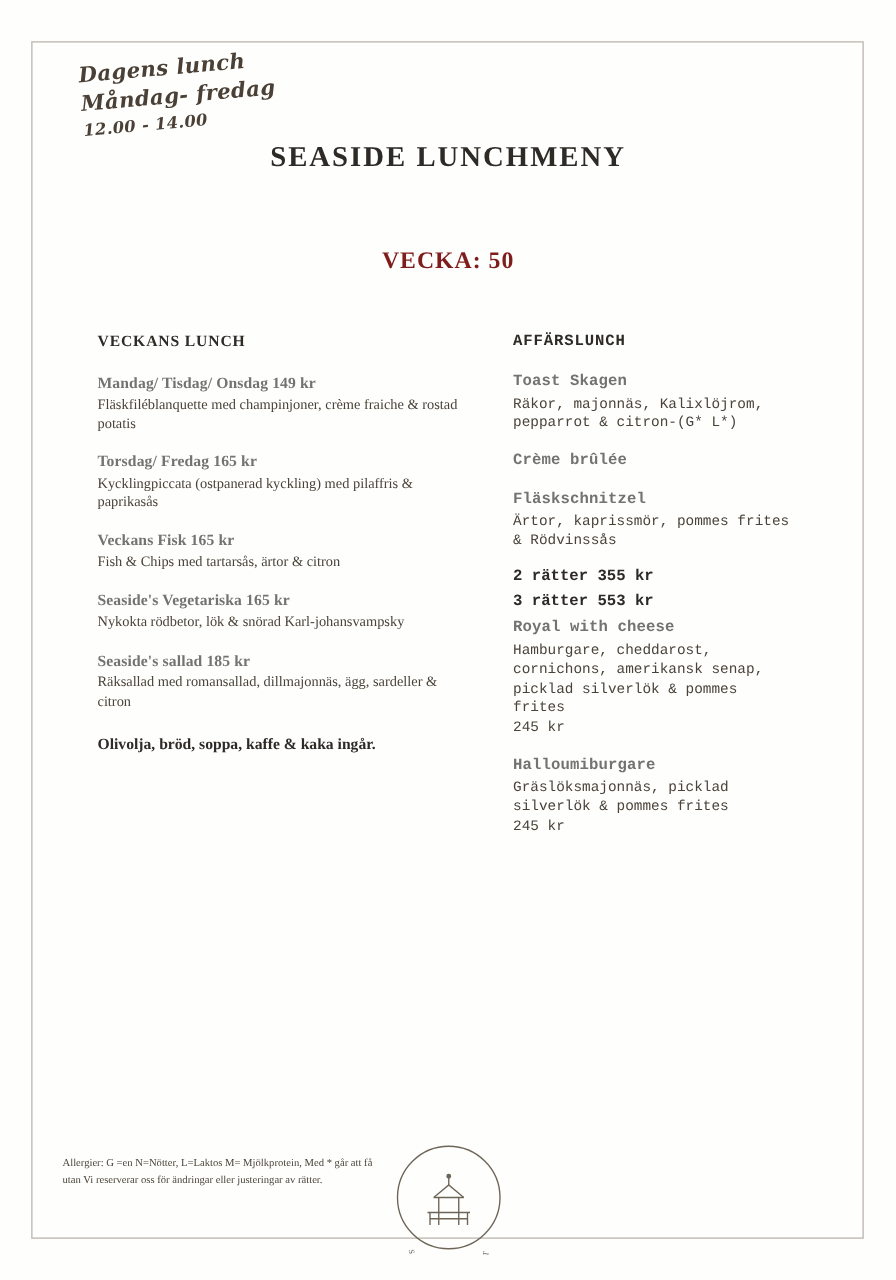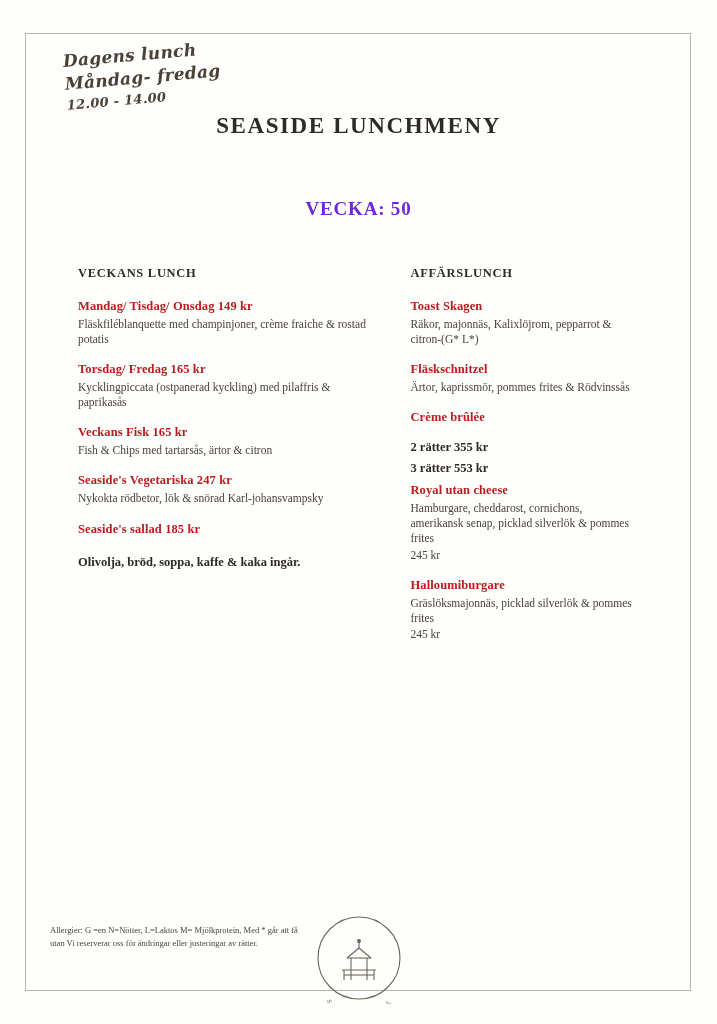--- a/index.html
+++ b/index.html
@@ -73,52 +73,52 @@
   }
   .week-line {
     position: absolute;
     left: 0;
     right: 0;
     top: 198px;
     text-align: center;
     font-size: 19px;
     font-weight: bold;
     letter-spacing: 0.8px;
-    color: #6d28d9;
+    color: #7f1d1d;
   }
 
   .columns {
     position: absolute;
     left: 78px;
     top: 266px;
     width: 560px;
     display: flex;
     gap: 42px;
   }
   .col {
     width: 280px;
   }
   .col.left { width: 300px; }
-  .col.right { width: 235px; }
+  .col.right { width: 235px; font-family: Liberation Mono, monospace; }
 
   .col-heading {
     font-size: 12.5px;
     font-weight: bold;
     letter-spacing: 0.7px;
     color: #2e2a25;
     margin-bottom: 17px;
   }
 
   .item {
     margin-bottom: 14px;
   }
   .item-title {
     font-size: 12.5px;
     font-weight: bold;
-    color: #b91c1c;
+    color: #737373;
     line-height: 1.35;
     margin-bottom: 2px;
     letter-spacing: 0.1px;
   }
   .item-desc {
     font-size: 11.5px;
     line-height: 1.32;
     color: #4a4339;
   }
   .item-price {
@@ -188,53 +188,54 @@
         <div class="item-title">Torsdag/ Fredag 165 kr</div>
         <div class="item-desc">Kycklingpiccata (ostpanerad kyckling) med pilaffris &amp; paprikasås</div>
       </div>
 
       <div class="item">
         <div class="item-title">Veckans Fisk 165 kr</div>
         <div class="item-desc">Fish &amp; Chips med tartarsås, ärtor &amp; citron</div>
       </div>
 
       <div class="item">
-        <div class="item-title">Seaside's Vegetariska 247 kr</div>
+        <div class="item-title">Seaside's Vegetariska 165 kr</div>
         <div class="item-desc">Nykokta rödbetor, lök &amp; snörad Karl-johansvampsky</div>
       </div>
 
       <div class="item">
         <div class="item-title">Seaside's sallad 185 kr</div>
+        <div class="item-desc">Räksallad med romansallad, dillmajonnäs, ägg, sardeller &amp; citron</div>
       </div>
 
       <div class="plain-bold footnote-block">Olivolja, bröd, soppa, kaffe &amp; kaka ingår.</div>
     </div>
 
     <div class="col right">
       <div class="col-heading">AFFÄRSLUNCH</div>
 
       <div class="item">
         <div class="item-title">Toast Skagen</div>
         <div class="item-desc">Räkor, majonnäs, Kalixlöjrom, pepparrot &amp; citron-(G* L*)</div>
       </div>
 
       <div class="item">
+        <div class="item-title">Crème brûlée</div>
+      </div>
+
+      <div class="item">
         <div class="item-title">Fläskschnitzel</div>
         <div class="item-desc">Ärtor, kaprissmör, pommes frites &amp; Rödvinssås</div>
       </div>
 
-      <div class="item">
-        <div class="item-title">Crème brûlée</div>
-      </div>
-
       <div class="plain-bold gap-sm">2 rätter 355 kr</div>
       <div class="plain-bold">3 rätter 553 kr</div>
 
       <div class="item gap-sm">
-        <div class="item-title">Royal utan cheese</div>
+        <div class="item-title">Royal with cheese</div>
         <div class="item-desc">Hamburgare, cheddarost, cornichons, amerikansk senap, picklad silverlök &amp; pommes frites</div>
         <div class="item-price">245 kr</div>
       </div>
 
       <div class="item gap-sm">
         <div class="item-title">Halloumiburgare</div>
         <div class="item-desc">Gräslöksmajonnäs, picklad silverlök &amp; pommes frites</div>
         <div class="item-price">245 kr</div>
       </div>
     </div>

